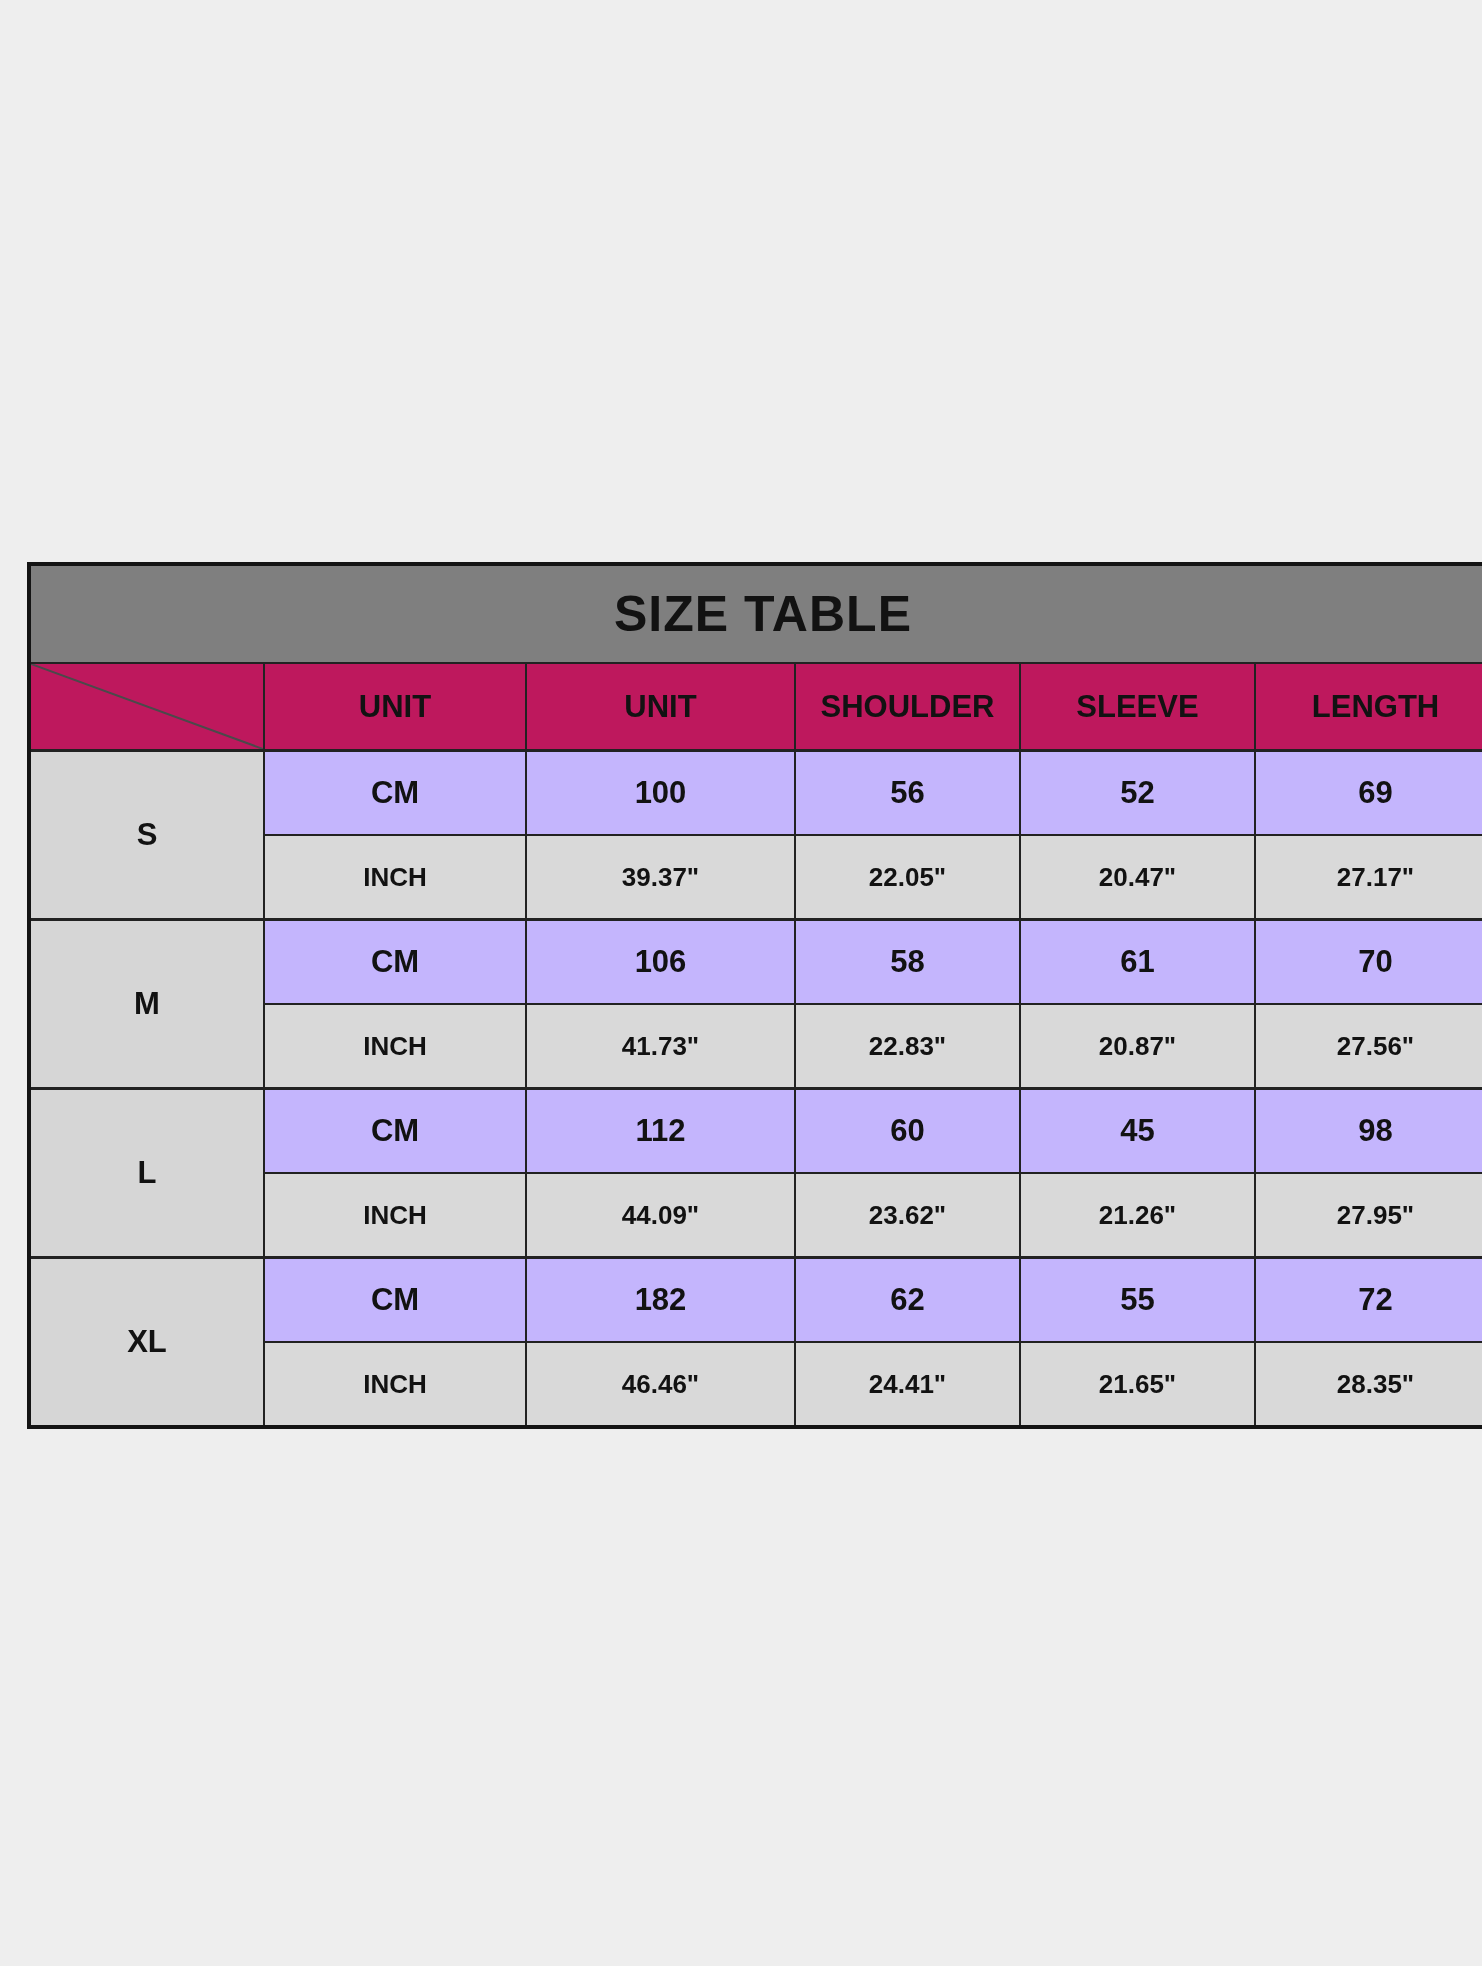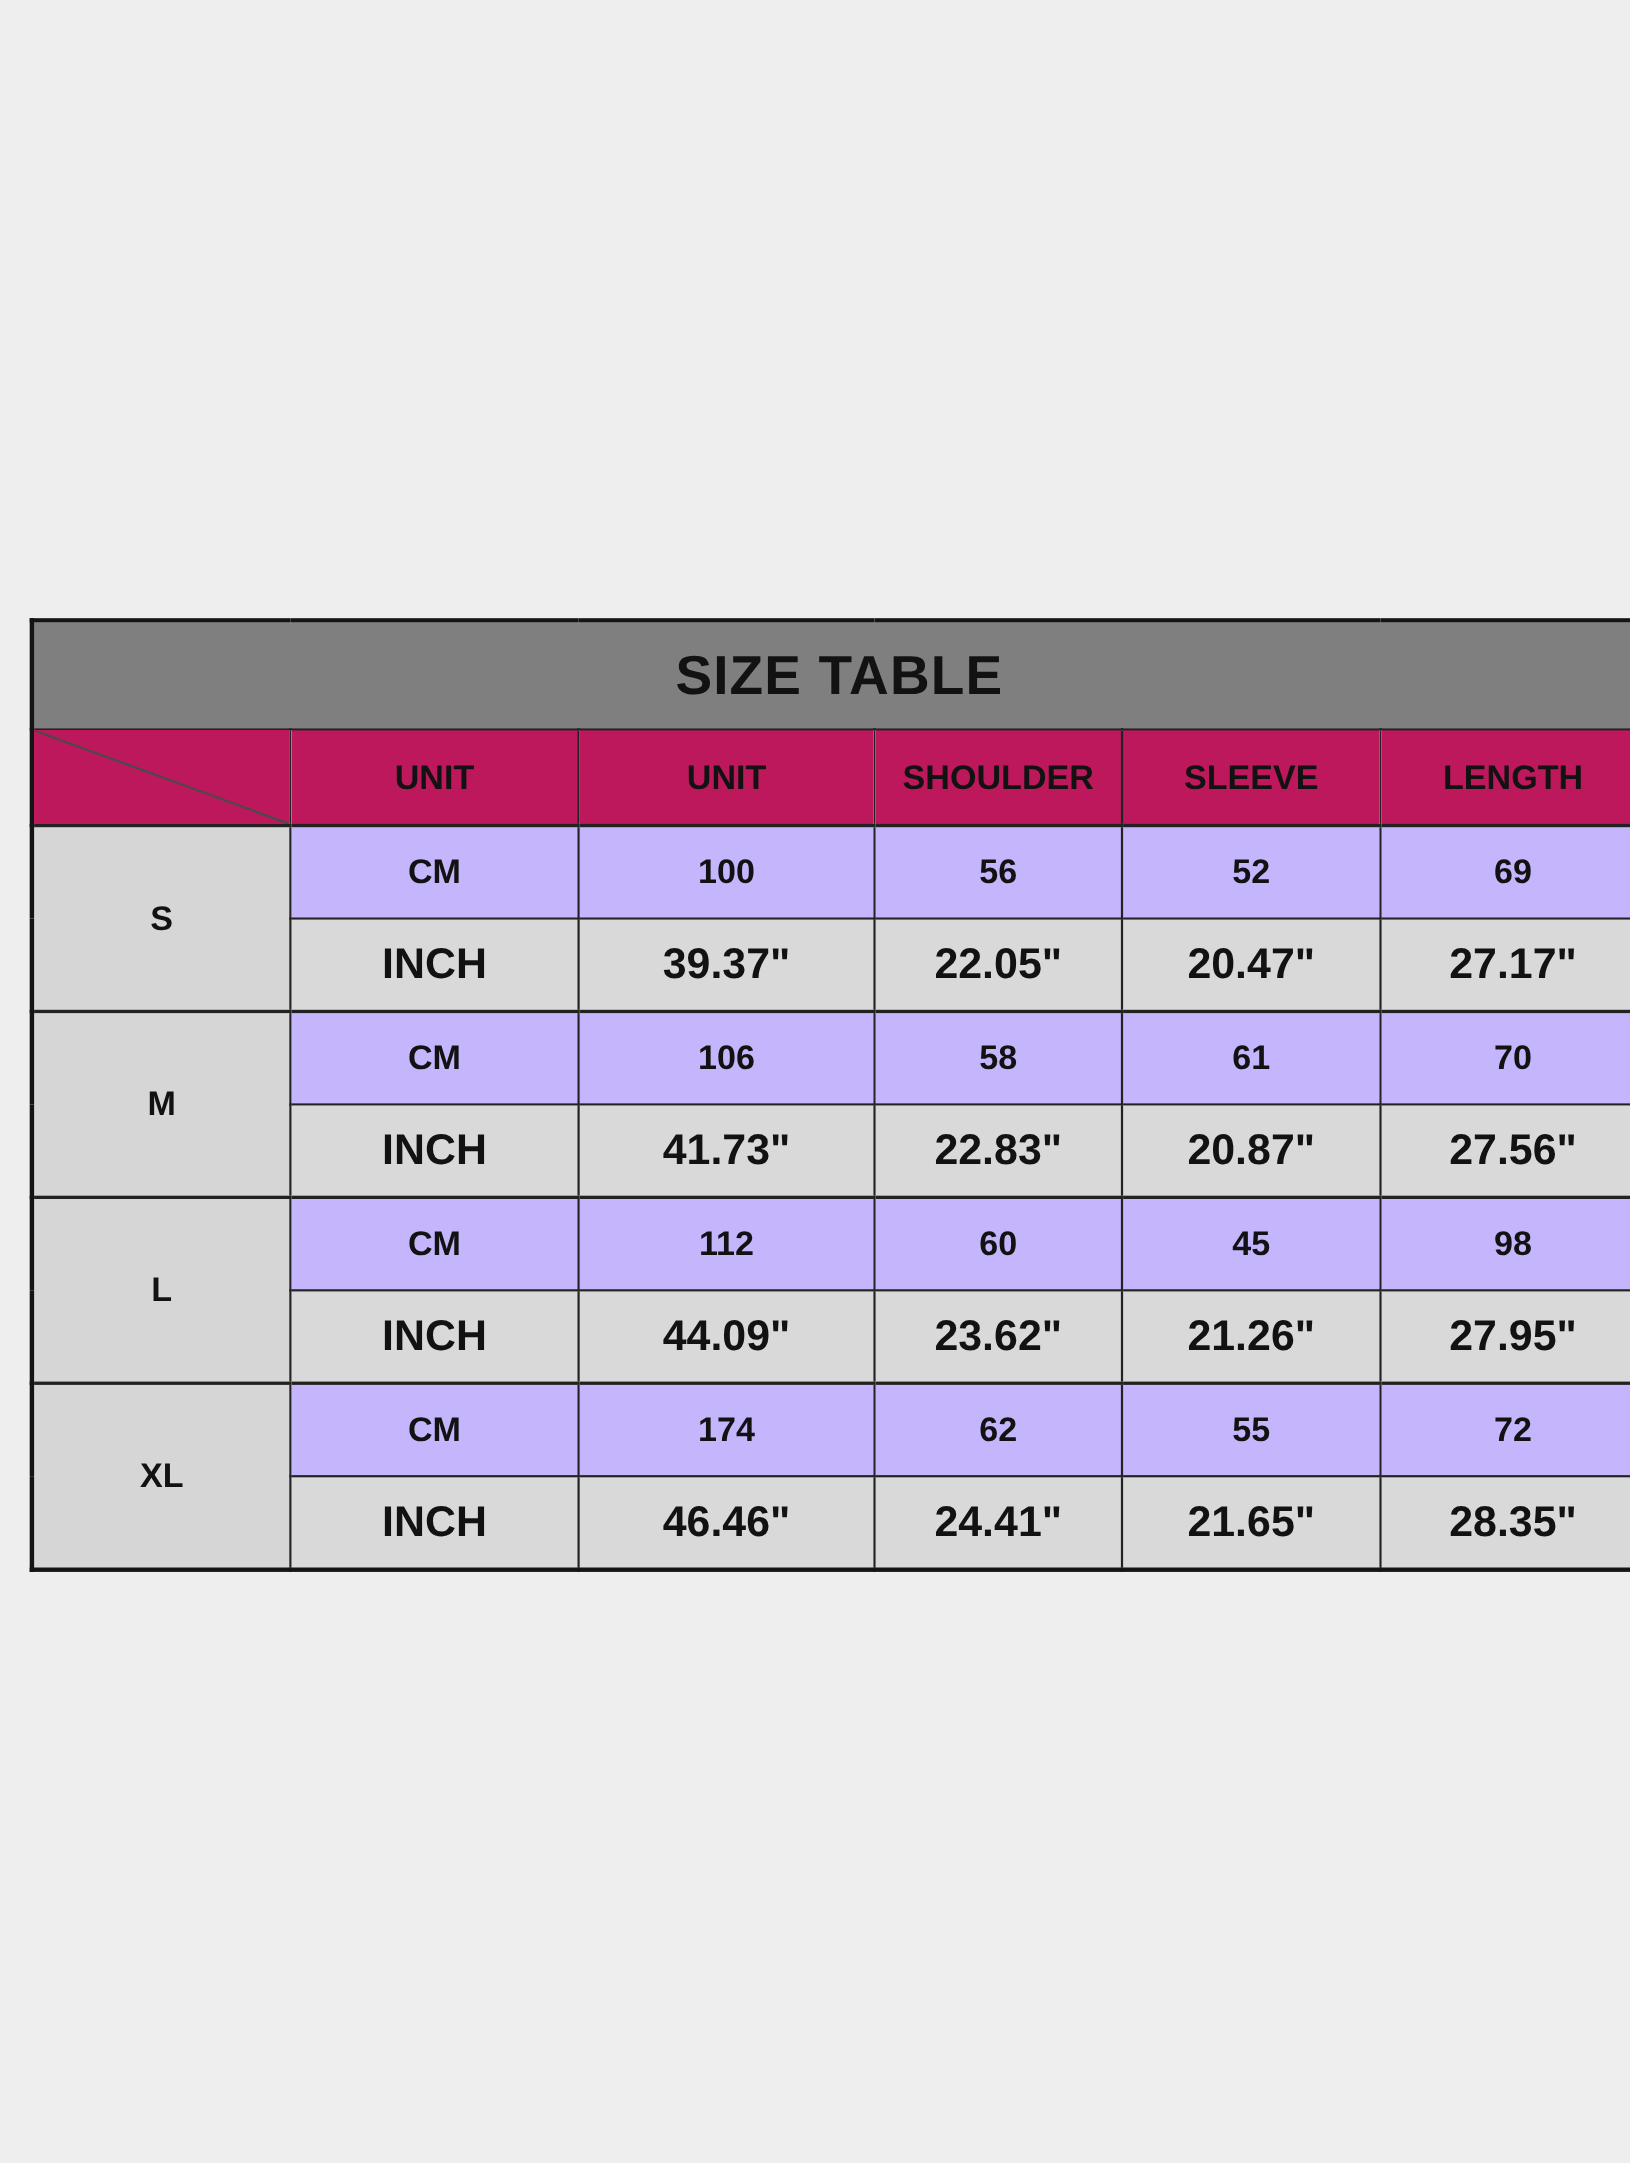--- a/index.html
+++ b/index.html
@@ -65,21 +65,21 @@
     display: block;
   }
   tr.cm-row td {
     background: #c4b5fd;
     height: 82px;
     font-size: 31px;
   }
   tr.inch-row td {
     background: #d9d9d9;
     height: 82px;
-    font-size: 39px;
+    font-size: 26px;
   }
   tr.group-start td {
     border-top-width: 3px;
   }
   table.size-table td.size-cell {
     background: #d6d6d6;
     font-size: 31px;
   }
 </style>
 </head>
@@ -158,21 +158,21 @@
       <td>INCH</td>
       <td>44.09"</td>
       <td>23.62"</td>
       <td>21.26"</td>
       <td>27.95"</td>
     </tr>
 
     <tr class="cm-row group-start">
       <td rowspan="2" class="size-cell">XL</td>
       <td>CM</td>
-      <td>174</td>
+      <td>182</td>
       <td>62</td>
       <td>55</td>
       <td>72</td>
     </tr>
     <tr class="inch-row">
       <td>INCH</td>
       <td>46.46"</td>
       <td>24.41"</td>
       <td>21.65"</td>
       <td>28.35"</td>

